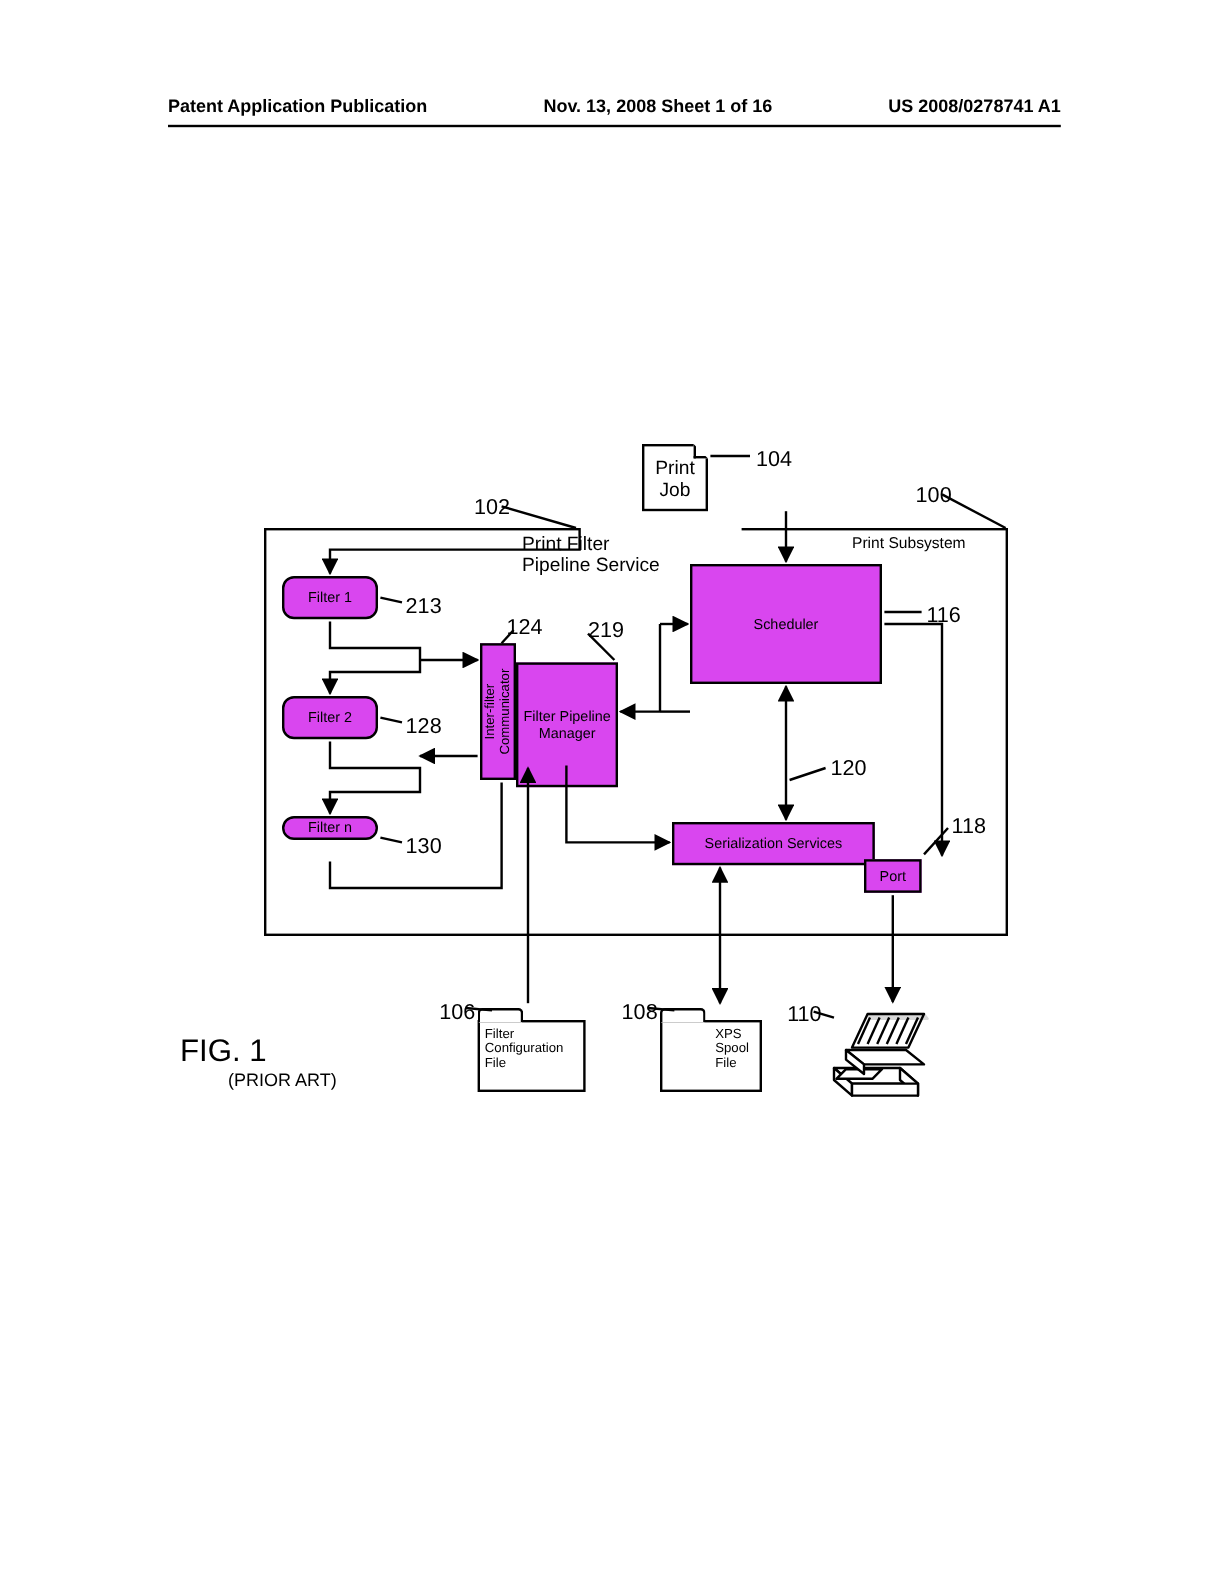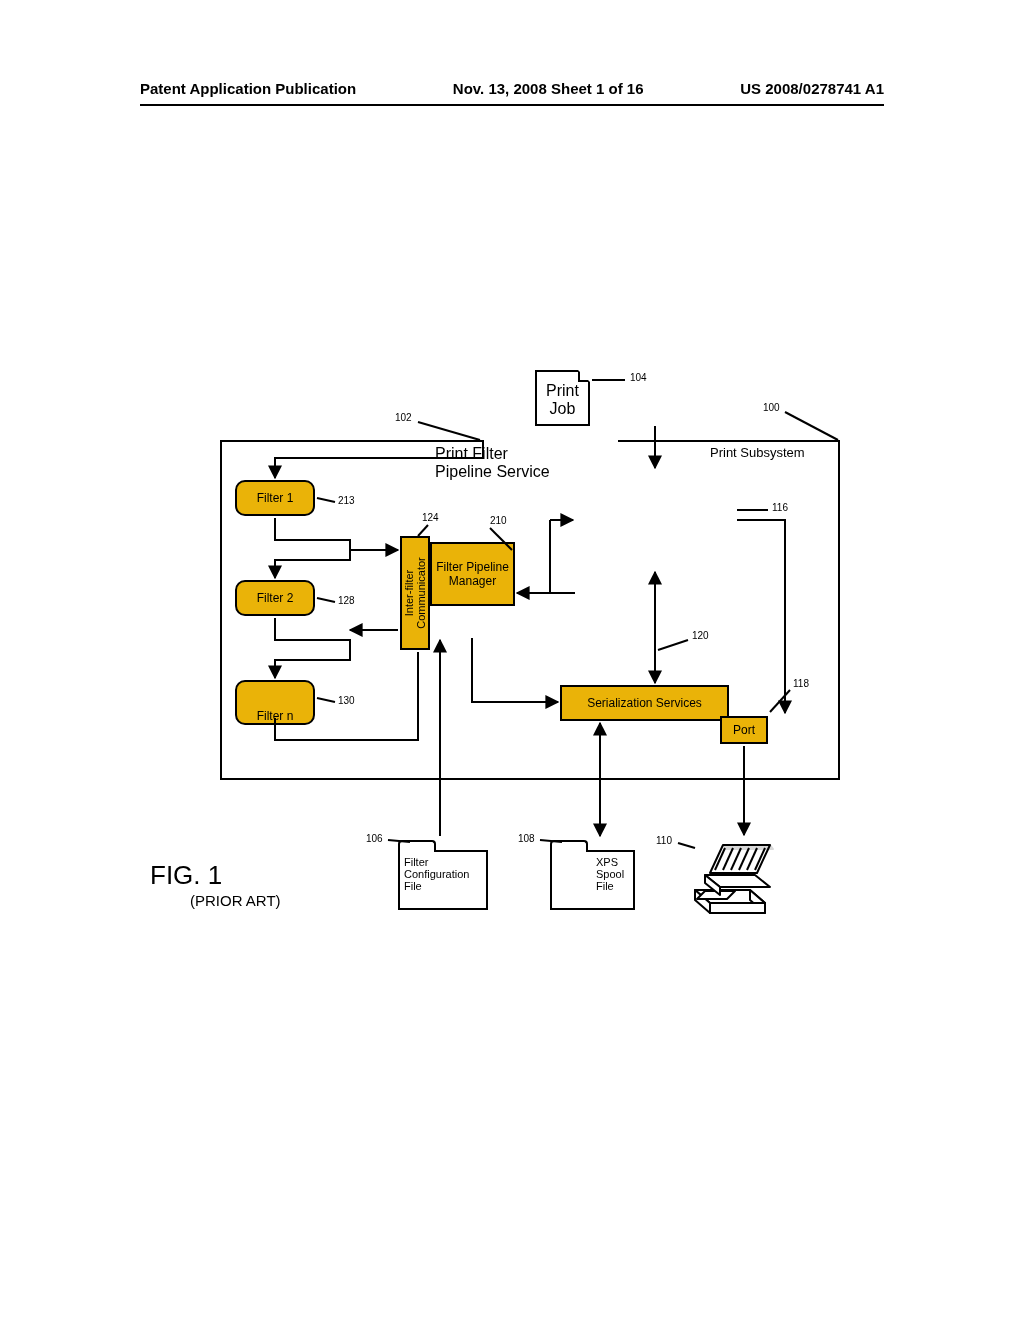--- a/index.html
+++ b/index.html
@@ -94,57 +94,57 @@
     position:absolute;
     top:-2px; right:-2px;
     width:0;height:0;
     border-top:12px solid #fff;
     border-left:12px solid transparent;
   }
 
   .block {
     position: absolute;
     border: 2px solid #000;
-    background: #eab308;
+    background: #d946ef;
     font-size: 12px;
     text-align: center;
   }
 
   .rounded { border-radius: 10px; }
 
   .scheduler {
     left: 455px; top: 120px;
     width: 160px; height: 100px;
     display:flex; align-items:center; justify-content:center;
   }
   .serialization {
     left: 440px; top: 335px;
     width: 169px; height: 36px;
     display:flex; align-items:center; justify-content:center;
   }
   .fpm {
-    left: 310px; top: 192px;
-    width: 85px; height: 64px;
-    display:flex; align-items:center; justify-content:center;
+    left: 310px; top: 202px;
+    width: 85px; height: 104px;
+    display:flex; align-items:center; justify-content:flex-end;
     padding: 4px;
   }
   .interfilter {
     left: 280px; top: 186px;
     width: 30px; height: 114px;
     display:flex; align-items:center; justify-content:center;
   }
   .interfilter span {
     transform: rotate(-90deg);
     white-space: nowrap;
     font-size:11px;
   }
 
   .filter1 { left: 115px; top: 130px; width: 80px; height: 36px; display:flex;align-items:center;justify-content:center; }
   .filter2 { left: 115px; top: 230px; width: 80px; height: 36px; display:flex;align-items:center;justify-content:center; }
-  .filtern { left: 115px; top: 330px; width: 80px; height: 45px; display:flex;align-items:flex-end;justify-content:center; }
+  .filtern { left: 115px; top: 330px; width: 80px; height: 20px; display:flex;align-items:flex-start;justify-content:center; }
 
   .pfps-label { left: 315px; top: 95px; font-size:16px; width:120px;}
 
   .port {
     left: 600px; top: 366px;
     width: 48px; height: 28px;
     display:flex;align-items:center;justify-content:center;
   }
 
   .folder {
@@ -184,21 +184,21 @@
     font-family: Arial, sans-serif;
   }
   .fig-sub {
     position:absolute;
     left: 38px; top: 542px;
     font-size: 15px;
     margin-left: 32px;
   }
 
   
-  .ref { font-size: 10px; position:absolute; }
+  .ref { font-size: 18px; position:absolute; }
 
   
   .svg-overlay {
     position:absolute;
     left:0; top:0;
     width:760px; height:620px;
     pointer-events:none;
   }
 </style>
 </head>
@@ -221,20 +221,23 @@
 
   <div class="print-job">
     <div class="dogear"></div>
     <div style="position:absolute;bottom:6px;left:0;right:0;text-align:center;font-size:16px;white-space:pre-line;">Print
 Job</div>
   </div>
 
   <div class="label pfps-label" style="white-space:pre-line;">Print Filter
 Pipeline Service</div>
 
+  <div class="block scheduler">
+    <span>Scheduler</span>
+  </div>
 
   <div class="block fpm">
     <span style="white-space:pre-line;">Filter Pipeline
 Manager</span>
   </div>
 
   <div class="block interfilter">
     <span style="white-space:pre-line;">Inter-filter
 Communicator</span>
   </div>
@@ -361,21 +364,21 @@
       <path d="M 558 493 L 575 498"></path>
     </g>
   </svg>
 
   <div class="ref" style="left:510px; top:22px;">104</div>
   <div class="ref" style="left:275px; top:62px;">102</div>
   <div class="ref" style="left:643px; top:52px;">100</div>
   <div class="ref" style="left:652px; top:152px;">116</div>
   <div class="ref" style="left:673px; top:328px;">118</div>
   <div class="ref" style="left:572px; top:280px;">120</div>
-  <div class="ref" style="left:370px; top:165px;">210</div>
+  <div class="ref" style="left:370px; top:165px;">219</div>
   <div class="ref" style="left:302px; top:162px;">124</div>
   <div class="ref" style="left:218px; top:145px;">213</div>
   <div class="ref" style="left:218px; top:245px;">128</div>
   <div class="ref" style="left:218px; top:345px;">130</div>
   <div class="ref" style="left:246px; top:483px;">106</div>
   <div class="ref" style="left:398px; top:483px;">108</div>
   <div class="ref" style="left:536px; top:485px;">110</div>
 
   <div class="fig-caption">FIG. 1</div>
   <div class="fig-sub">(PRIOR ART)</div>

